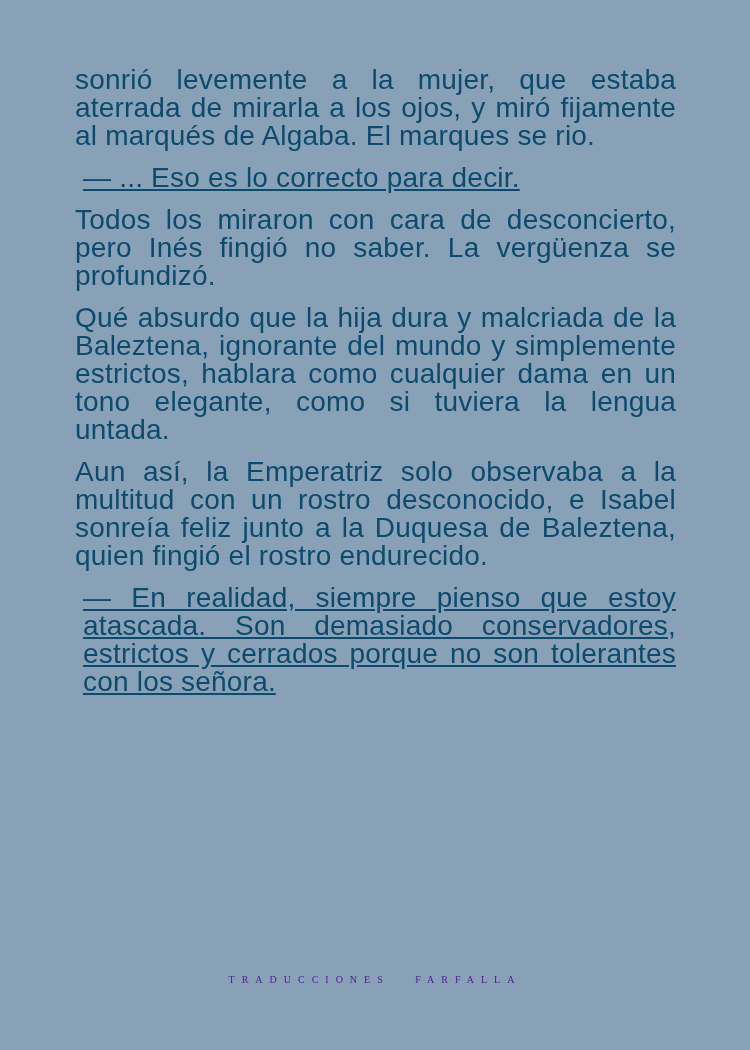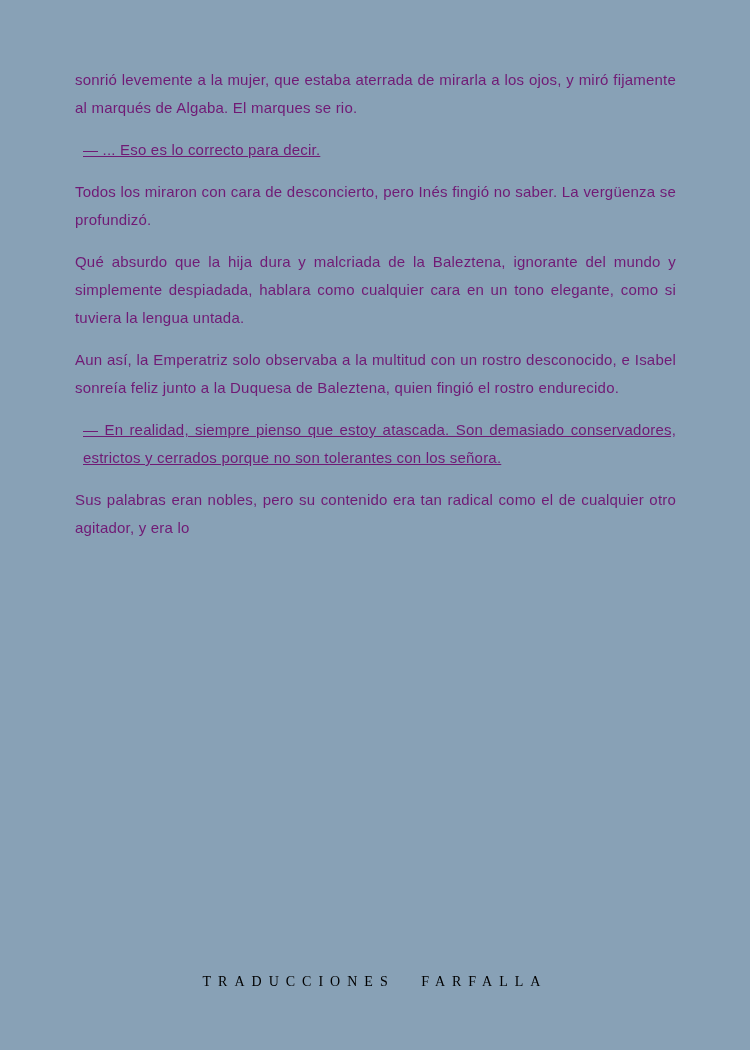--- a/index.html
+++ b/index.html
@@ -17,56 +17,55 @@
     position: relative;
     width: 750px;
     height: 1050px;
     background: #88A1B6;
   }
   .text-block {
     position: absolute;
     left: 75px;
     top: 66px;
     width: 601px;
-    color: #701a75;
-    font-size: 15px;
+    color: #0c4a6e;
+    font-size: 28px;
     line-height: 28px;
     text-align: justify;
     letter-spacing: 0.2px;
   }
   .para {
     margin: 0 0 14px 0;
   }
   .para.dialogue {
     padding-left: 8px;
     text-decoration: underline;
   }
   .footer {
     position: absolute;
     left: 0;
     right: 0;
     top: 974px;
     text-align: center;
     font-family: "Liberation Serif", serif;
-    font-size: 14px;
+    font-size: 10px;
     font-weight: 400;
     letter-spacing: 7px;
     word-spacing: 16px;
-    color: #000000;
+    color: #4c1d95;
   }
 </style>
 </head>
 <body>
 
 <div class="page">
   <main class="text-block">
       <p class="para narration">sonrió levemente a la mujer, que estaba aterrada de mirarla a los ojos, y miró fijamente al marqués de Algaba. El marques se rio.</p>
       <p class="para dialogue">— ... Eso es lo correcto para decir.</p>
       <p class="para narration">Todos los miraron con cara de desconcierto, pero Inés fingió no saber. La vergüenza se profundizó.</p>
-      <p class="para narration">Qué absurdo que la hija dura y malcriada de la Baleztena, ignorante del mundo y simplemente despiadada, hablara como cualquier cara en un tono elegante, como si tuviera la lengua untada.</p>
+      <p class="para narration">Qué absurdo que la hija dura y malcriada de la Baleztena, ignorante del mundo y simplemente estrictos, hablara como cualquier dama en un tono elegante, como si tuviera la lengua untada.</p>
       <p class="para narration">Aun así, la Emperatriz solo observaba a la multitud con un rostro desconocido, e Isabel sonreía feliz junto a la Duquesa de Baleztena, quien fingió el rostro endurecido.</p>
       <p class="para dialogue">— En realidad, siempre pienso que estoy atascada. Son demasiado conservadores, estrictos y cerrados porque no son tolerantes con los señora.</p>
-      <p class="para narration">Sus palabras eran nobles, pero su contenido era tan radical como el de cualquier otro agitador, y era lo</p>
     </main>
   <footer class="footer">
     <span>TRADUCCIONES FARFALLA</span>
   </footer>
 </div>
 
 </body></html>

